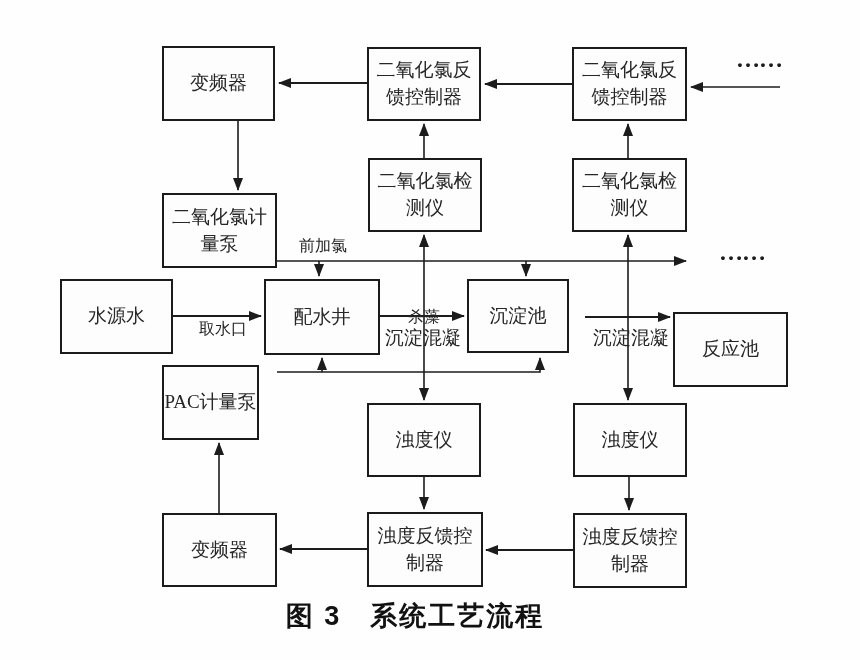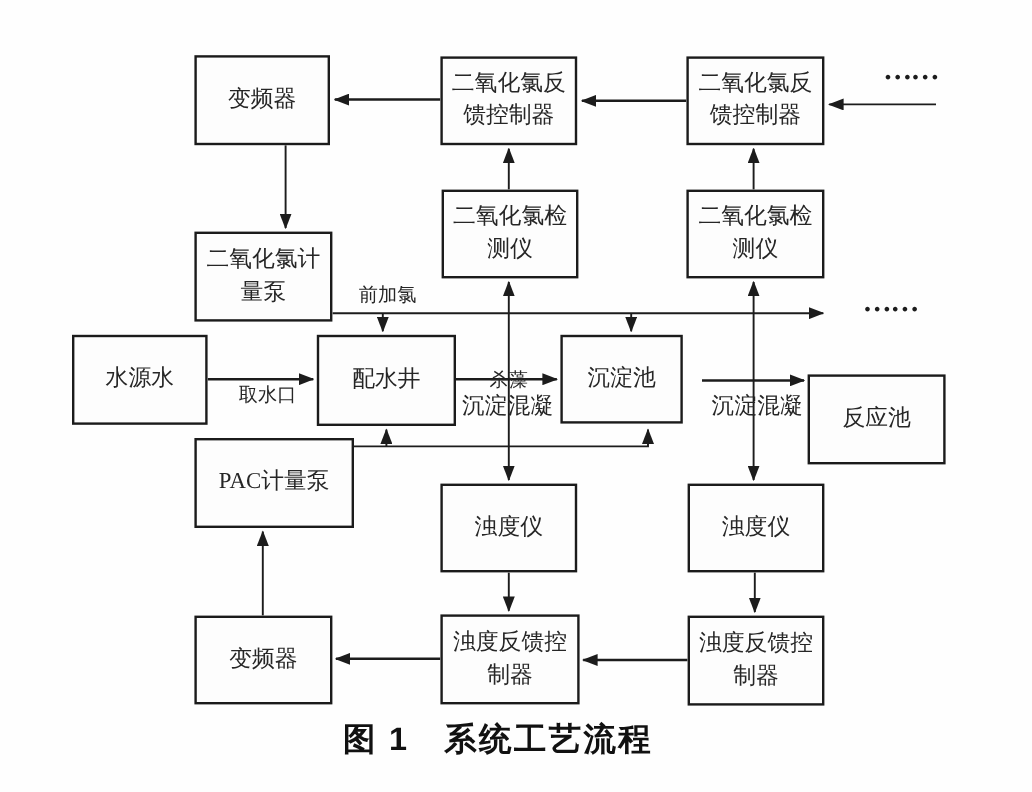--- a/index.html
+++ b/index.html
@@ -68,21 +68,21 @@
   #b-vfd-top  { left:162px; top:46px;  width:113px; height:75px; }
   #b-fk1      { left:367px; top:47px;  width:114px; height:74px; }
   #b-fk2      { left:572px; top:47px;  width:115px; height:74px; }
   #b-jcy1     { left:368px; top:158px; width:114px; height:74px; }
   #b-jcy2     { left:572px; top:158px; width:115px; height:74px; }
   #b-jlb      { left:162px; top:193px; width:115px; height:75px; }
   #b-syw      { left:60px;  top:279px; width:113px; height:75px; }
   #b-psj      { left:264px; top:279px; width:116px; height:76px; }
   #b-cdc      { left:467px; top:279px; width:102px; height:74px; }
   #b-fyc      { left:673px; top:279px; width:115px; height:75px;margin-top:33px; }
-  #b-pac      { left:162px; top:365px; width:133px; height:75px; }
+  #b-pac      { left:162px; top:365px; width:97px; height:75px; }
   #b-zdy1     { left:367px; top:403px; width:114px; height:74px; }
   #b-zdy2     { left:573px; top:403px; width:114px; height:74px; }
   #b-zfk1     { left:367px; top:512px; width:116px; height:75px; }
   #b-zfk2     { left:573px; top:513px; width:114px; height:75px; }
   #b-vfd-bot  { left:162px; top:513px; width:115px; height:74px; }
   
   #l-qjl   { left:289px; top:236px; width:68px; }
   #l-qsk   { left:188px; top:319px; width:70px; }
   #l-sz    { left:401px; top:287px; width:46px;margin-top:20px; }
   #l-cdhn1 { left:380px; top:325px; width:86px; font-size:19px; }
@@ -164,15 +164,15 @@
   <div class="node" id="b-vfd-bot">变频器</div>
 
   <div class="lbl" id="l-qjl">前加氯</div>
   <div class="lbl" id="l-qsk">取水口</div>
   <div class="lbl" id="l-sz">杀藻</div>
   <div class="lbl" id="l-cdhn1">沉淀混凝</div>
   <div class="lbl" id="l-cdhn2">沉淀混凝</div>
   <div class="dots" id="l-dots1">……</div>
   <div class="dots" id="l-dots2">……</div>
 
-  <div class="caption">图 1　系统工艺流程</div>
+  <div class="caption">图 3　系统工艺流程</div>
 
 </div>
 
 </body></html>

